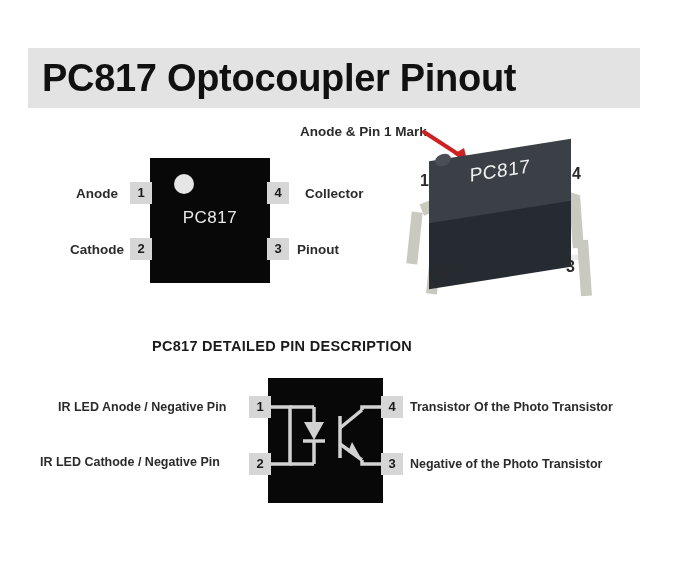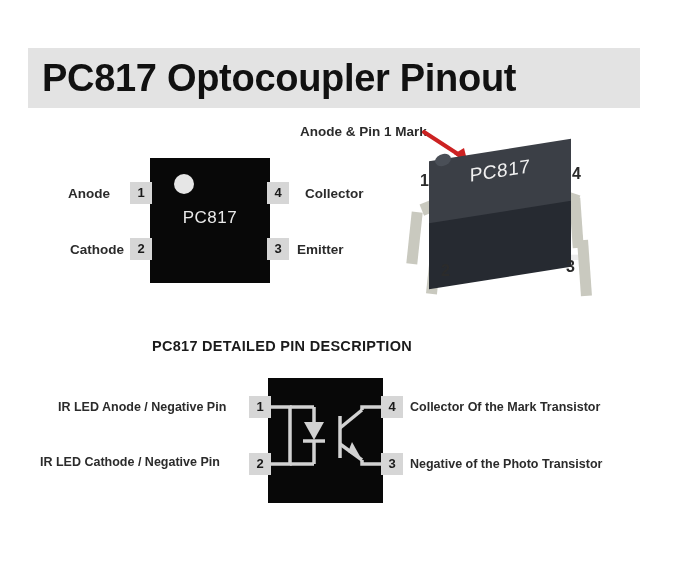--- a/index.html
+++ b/index.html
@@ -214,31 +214,31 @@
 <body>
 
 <div id="title-band"></div>
 <div id="title-text">PC817 Optocoupler Pinout</div>
 
 <div id="dip-package">
   <div id="dip-dot"></div>
   <div id="dip-partnum">PC817</div>
 </div>
 
-<div class="lbl" style="left:68px; top:186px;">Anode</div>
+<div class="lbl" style="left:76px; top:186px;">Anode</div>
 <div class="pinchip" style="left:130px; top:182px;">1</div>
 
 <div class="lbl" style="left:70px; top:242px;">Cathode</div>
 <div class="pinchip" style="left:130px; top:238px;">2</div>
 
 <div class="pinchip" style="left:267px; top:182px;">4</div>
 <div class="lbl" style="left:297px; top:186px;margin-left:8px;">Collector</div>
 
 <div class="pinchip" style="left:267px; top:238px;">3</div>
-<div class="lbl" style="left:297px; top:242px;">Emitter</div>
+<div class="lbl" style="left:297px; top:242px;">Pinout</div>
 
 <div class="lbl" style="left:300px; top:124px;">Anode &amp; Pin 1 Mark</div>
 
 <svg id="arrow-svg" viewBox="0 0 70 42">
   <line x1="4" y1="4" x2="44" y2="30" stroke="#cc2222" stroke-width="4" stroke-linecap="round"></line>
   <polygon points="48,36 34,26 44,20" fill="#cc2222"></polygon>
 </svg>
 
 <div id="photo-area">
   <div id="watermark">DAAL</div>
@@ -291,16 +291,16 @@
   </svg>
 </div>
 
 <div class="lbl small" style="left:58px; top:400px;">IR LED Anode / Negative Pin</div>
 <div class="pinchip" style="left:249px; top:396px;">1</div>
 
 <div class="lbl small" style="left:40px; top:455px;">IR LED Cathode /  Negative Pin</div>
 <div class="pinchip" style="left:249px; top:453px;">2</div>
 
 <div class="pinchip" style="left:381px; top:396px;">4</div>
-<div class="lbl small" style="left:410px; top:400px;">Collector Of the Mark Transistor</div>
+<div class="lbl small" style="left:410px; top:400px;">Transistor Of the Photo Transistor</div>
 
 <div class="pinchip" style="left:381px; top:453px;">3</div>
 <div class="lbl small" style="left:410px; top:457px;">Negative of the Photo Transistor</div>
 
 </body></html>

